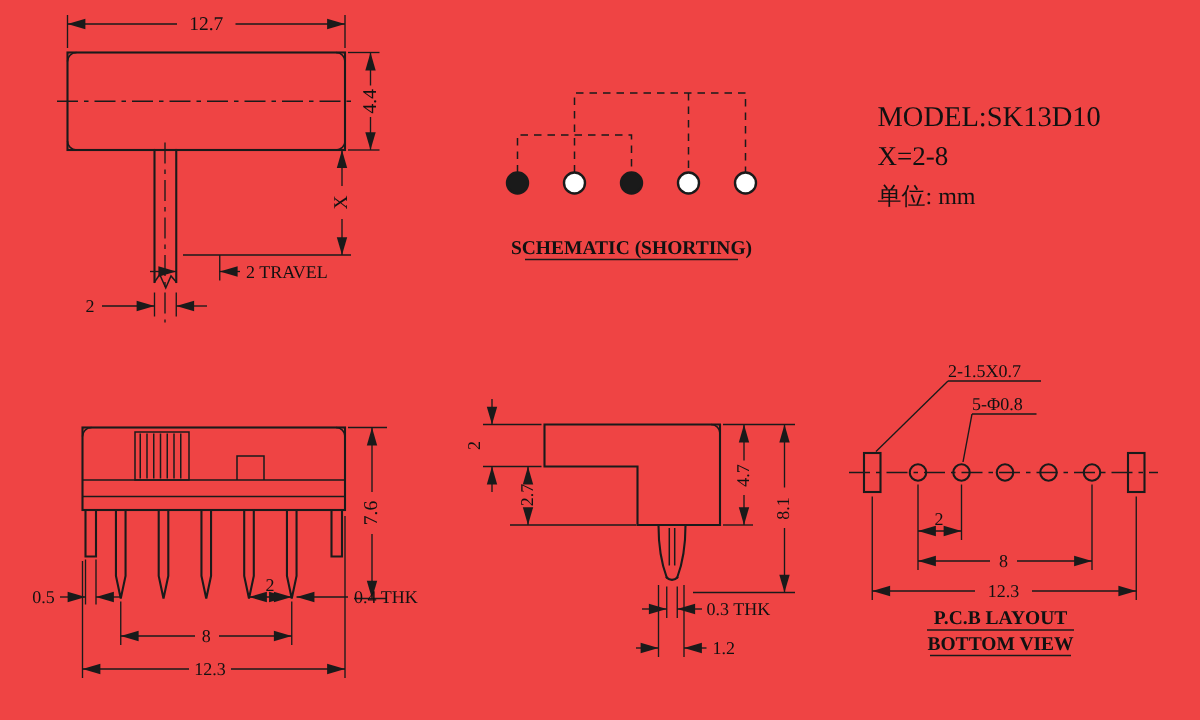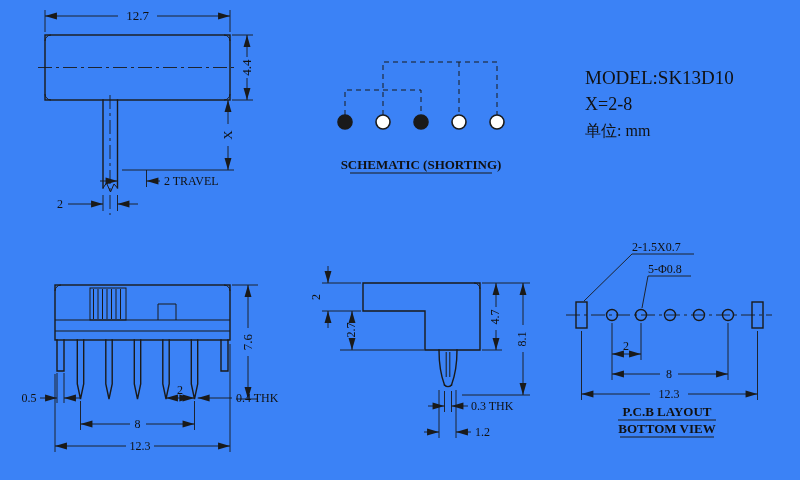--- a/index.html
+++ b/index.html
@@ -1,16 +1,16 @@
 <!DOCTYPE html>
 <html><head>
 <meta charset="utf-8">
 <style>
   html,body{margin:0;padding:0;background:#fff;}
-  .page{width:800px;height:480px;background:#3b82f6;position:relative;overflow:hidden;}
+  .page{width:800px;height:480px;background:#ef4444;position:relative;overflow:hidden;}
   svg{display:block;}
   .ol{stroke:#1a1a1a;stroke-width:1.4;fill:none;stroke-linecap:square;}
   .thin{stroke:#1a1a1a;stroke-width:1;fill:none;}
   .dim{stroke:#1a1a1a;stroke-width:0.9;fill:none;}
   .cl{stroke:#1a1a1a;stroke-width:0.9;fill:none;stroke-dasharray:14 4 3 4;}
   .dash{stroke:#1a1a1a;stroke-width:1;fill:none;stroke-dasharray:5 4;}
   .dt{font-family:"Liberation Serif",serif;font-size:13px;fill:#111;}
   .dts{font-family:"Liberation Serif",serif;font-size:12px;fill:#111;}
   .ttl{font-family:"Liberation Serif",serif;font-size:13px;font-weight:bold;fill:#111;}
   .hdr1{font-family:"Liberation Serif",serif;font-size:19px;fill:#111;}

